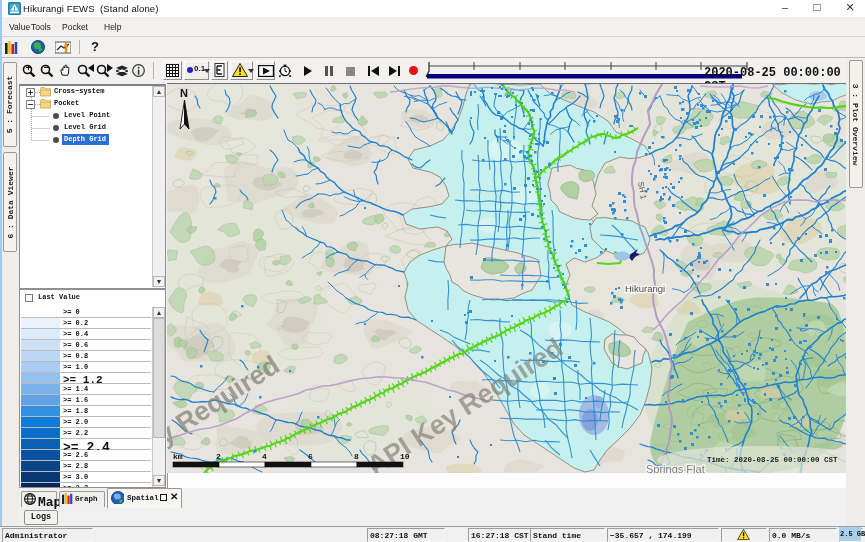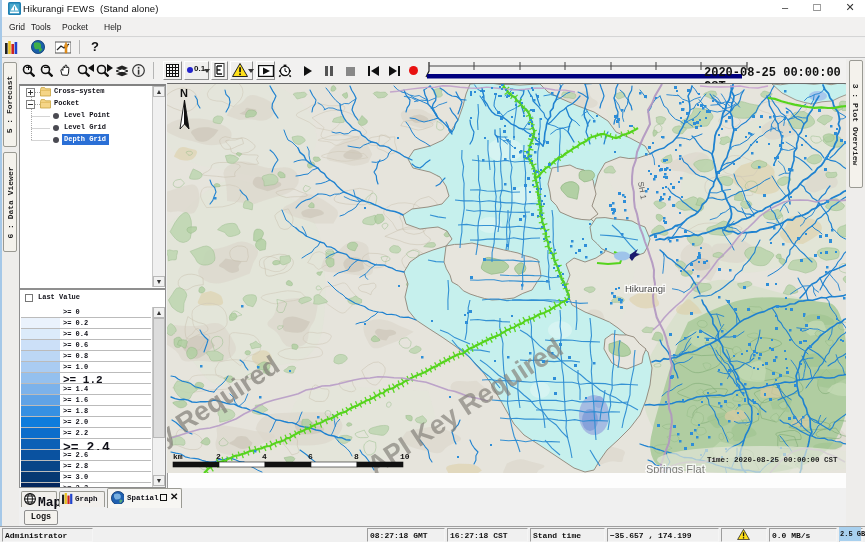--- a/index.html
+++ b/index.html
@@ -36,21 +36,21 @@
 .scell{position:absolute;top:1px;height:14px;border:1px solid;border-color:#9d9d9d #f5f5f5 #f5f5f5 #9d9d9d;
  font-family:"Liberation Mono",monospace;font-weight:bold;font-size:8px;color:#111;
  line-height:13px;padding-left:2px;white-space:pre;overflow:hidden}
 </style></head><body><div class="abs" style="left:0;top:0;width:2px;height:542px;background:#a5c8e8"></div><div class="abs titlebar"></div><svg class="abs" style="left:8px;top:2px" width="13" height="13" viewBox="0 0 13 13">
     <rect x="0" y="0" width="13" height="13" rx="1.5" fill="#1f7fb2"></rect>
     <rect x="1.5" y="1.5" width="10" height="10" fill="#49a8cc"></rect>
     <path d="M6.5 2.2 L10.5 8.6 L2.5 8.6 Z" fill="#fff"></path>
     <path d="M6.5 4.5 L6.5 8.6" stroke="#49a8cc" stroke-width="1"></path>
     <rect x="2" y="9.6" width="9" height="1.6" fill="#fff"></rect>
   </svg><div class="abs title-txt">Hikurangi FEWS&nbsp;&nbsp;(Stand alone)</div><div class="abs winbtn" style="left:778px">–</div><div class="abs winbtn" style="left:810px;font-size:12px">□</div><div class="abs winbtn" style="left:843px">✕</div><div class="abs menubar">
-    <span style="left:7px">Grid</span>
+    <span style="left:7px">Value</span>
     <span style="left:29px">Tools</span>
     <span style="left:60px">Pocket</span>
     <span style="left:102px">Help</span>
   </div><div class="abs toolbar1"></div><svg class="abs" style="left:5px;top:41px" width="13" height="13" viewBox="0 0 13 13">
     <rect x="0" y="2" width="2.6" height="11" fill="#222"></rect>
     <rect x="3.2" y="0" width="2.6" height="13" fill="#e8c020"></rect>
     <rect x="6.4" y="3" width="2.6" height="10" fill="#cc2222"></rect>
     <rect x="9.6" y="1" width="2.6" height="12" fill="#2244cc"></rect>
   </svg><svg class="abs" style="left:31px;top:40px" width="14" height="14" viewBox="0 0 14 14">
     <circle cx="7" cy="7" r="6.6" fill="#1a5fa8"></circle>
@@ -1448,21 +1448,21 @@
       <rect x="6.4" y="3" width="2.6" height="10" fill="#cc2222"></rect>
       <rect x="9.6" y="1" width="2.6" height="12" fill="#2244cc"></rect>
     </svg><div class="abs trow" style="left:75px;top:495px;font-size:7.5px">Graph</div><div class="abs btab" style="left:107px;top:488px;width:75px;height:20px;background:#f7f6f3"></div><svg class="abs" style="left:111px;top:491px" width="13" height="13" viewBox="0 0 13 13">
       <circle cx="7" cy="7" r="6.6" fill="#2060b0"></circle>
       <path d="M3 3.4 Q6 1.8 8.6 3 Q10.6 4.6 9.6 7.2 Q6.8 9 4.2 8.2 Q2.4 5.8 3 3.4Z" fill="#7ab0e0"></path>
       <path d="M8.6 8.6 Q10.4 8.2 11.6 9.6 Q10.8 11.8 8.8 12.2 Q8 10.4 8.6 8.6Z" fill="#58a878"></path>
       <circle cx="7" cy="7" r="6.6" fill="none" stroke="#123a70" stroke-width=".8"></circle>
     </svg><div class="abs trow" style="left:127px;top:494px;font-size:7.5px">Spatial</div><div class="abs" style="left:160px;top:494px;width:7px;height:7px;border:1.4px solid #111"></div><div class="abs" style="left:170px;top:491px;font-size:10px;font-weight:bold;color:#111">✕</div><div class="abs logsbtn">Logs</div><div class="abs statusbar">
       <div class="scell" style="left:2px;width:91px">Administrator</div>
       <div class="scell" style="left:367px;width:78px">08:27:18 GMT</div>
-      <div class="scell" style="left:447px;width:81px">16:27:18 CST</div>
+      <div class="scell" style="left:468px;width:81px">16:27:18 CST</div>
       <div class="scell" style="left:530px;width:75px">Stand time</div>
       <div class="scell" style="left:607px;width:112px">−35.657 , 174.199</div>
       <div class="scell" style="left:721px;width:46px"></div>
       <div class="scell" style="left:769px;width:68px">0.0 MB/s</div>
       <div class="scell" style="left:839px;width:24px"></div>
     </div><svg class="abs" style="left:737px;top:529px" width="13" height="11" viewBox="0 0 16 14">
       <path d="M8 0.5 L15.5 13.5 L0.5 13.5 Z" fill="#ffe01a" stroke="#222" stroke-width="1"></path>
       <rect x="7.2" y="4.2" width="1.7" height="5" fill="#111"></rect>
       <rect x="7.2" y="10.4" width="1.7" height="1.7" fill="#111"></rect>
     </svg><div class="abs" style="left:839px;top:527px;width:22px;height:14px;background:#a8d0ee"></div><div class="abs mono" style="left:840px;top:530px;font-size:7px;color:#111;white-space:nowrap">2.5 GB</div></path></body></html>

